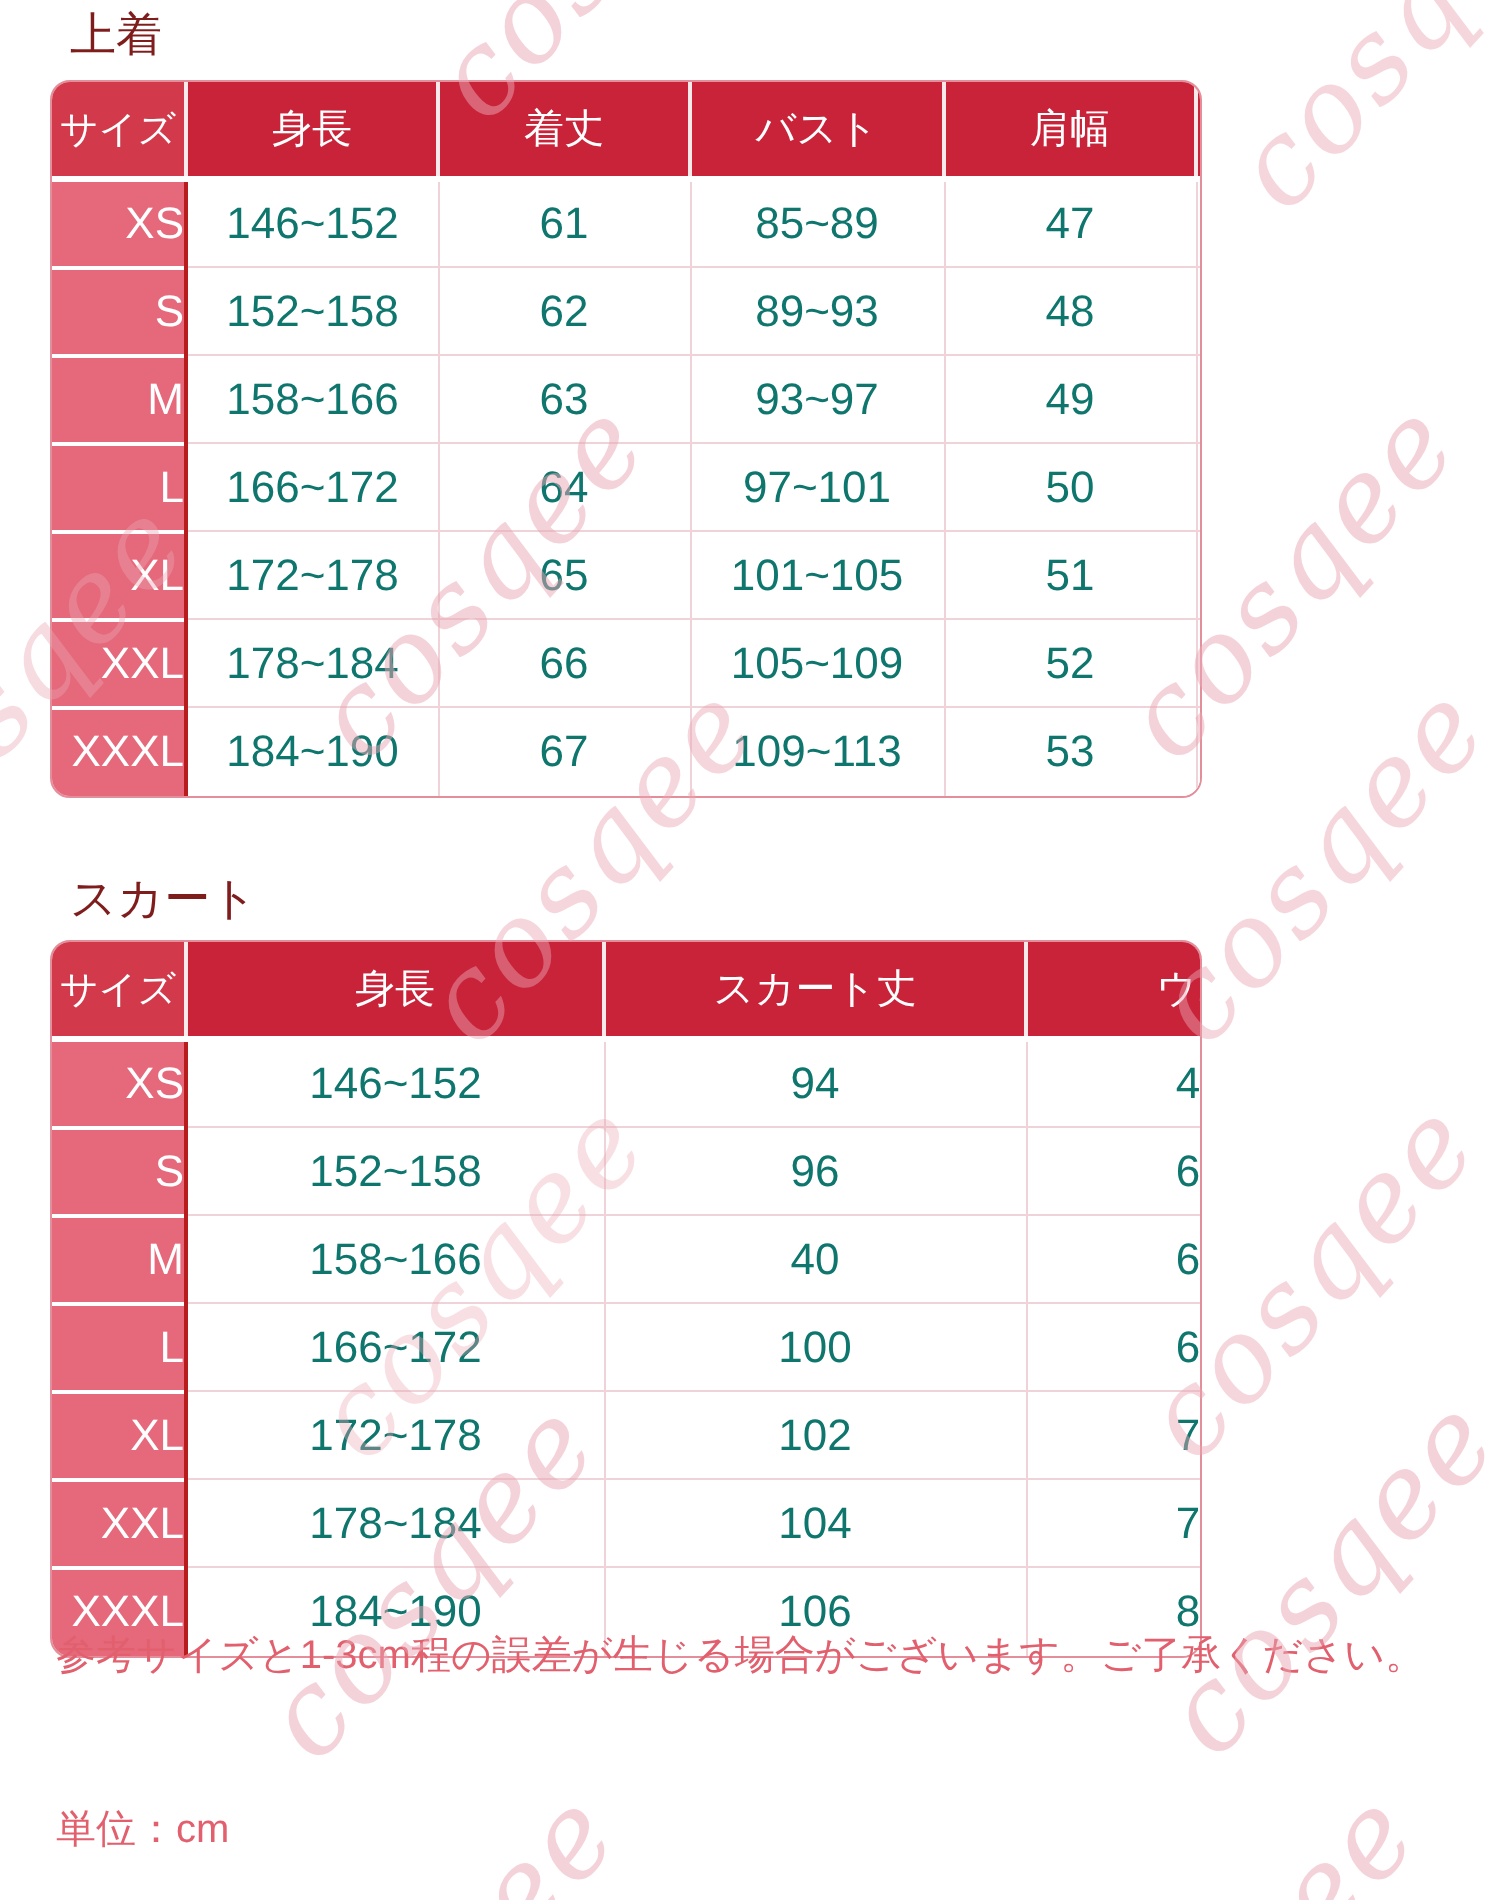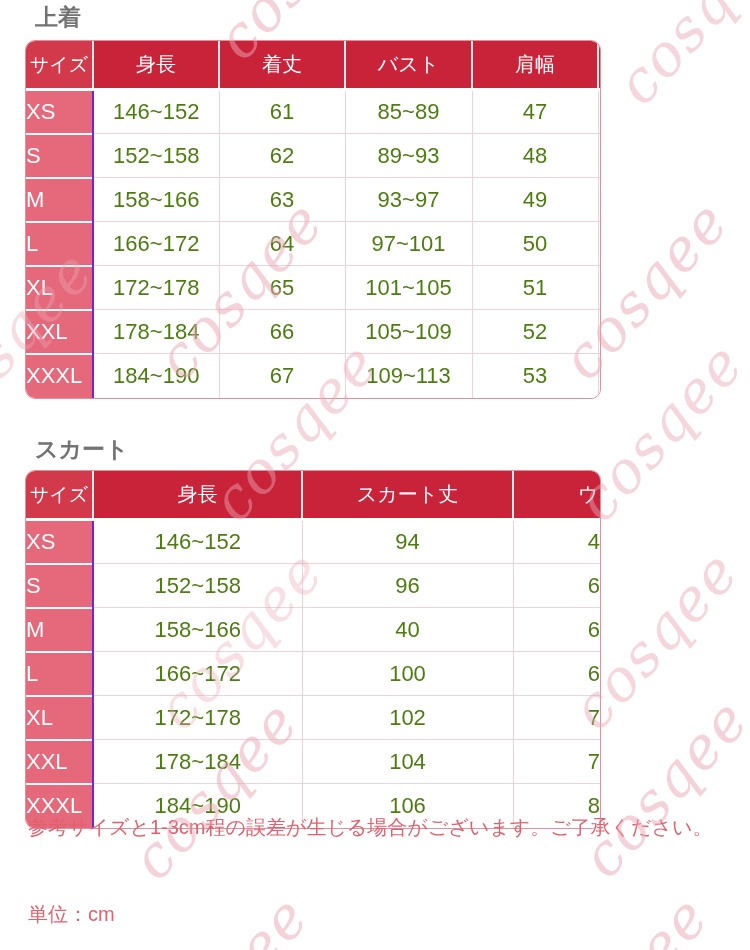--- a/index.html
+++ b/index.html
@@ -4,21 +4,21 @@
 <style>
   html,body{margin:0;padding:0;}
   body{
     width:750px;height:950px;position:relative;overflow:hidden;
     background:#ffffff;
     font-family:"Liberation Sans","DejaVu Sans",sans-serif;
     color:#2f2f2f;
   }
   .section-title{
     position:absolute;left:35px;margin:0;
-    font-size:23px;font-weight:700;color:#737373;
+    font-size:23px;font-weight:400;color:#7f1d1d;
   }
   #tops-title{top:2px;}
   #skirt-title{top:434px;}
   .table-wrap{
     position:absolute;left:25px;width:576px;
     border:1px solid var(--outer_border,#e38e9a);
     border-radius:10px;overflow:hidden;
     background:#fff;box-sizing:border-box;
   }
   #tops-table-wrap{top:40px;}
@@ -29,26 +29,26 @@
     color:#fff;font-weight:400;font-size:20px;
     height:47px;border-right:2px solid rgba(255,255,255,.9);
     border-bottom:3px solid #ffffff;padding:0;text-align:center;
   }
   thead th:last-child{border-right:none;}
   thead th.hfirst{background:var(--header_first_bg,#d23a4b);font-size:19px;}
   tbody tr{height:44px;}
   tbody th.size{
     background:var(--size_col_bg,#e5697b);
     color:#fff;font-weight:400;font-size:22px;
-    border-top:2px solid #ffffff;border-right:2px solid #6d28d9;
-    padding:0;text-align:left;
+    border-top:2px solid #ffffff;border-right:2px solid #b91c1c;
+    padding:0;text-align:right;
   }
   tbody tr:first-child th.size{border-top:none;}
   tbody td{
-    background:#fff;color:#4d7c0f;font-size:22px;text-align:center;
+    background:#fff;color:#0f766e;font-size:22px;text-align:center;
     border-top:1px solid var(--grid_line,#efd3d8);
     border-left:1px solid var(--grid_line,#efd3d8);
     padding:0;
   }
   tbody td:first-of-type{border-left:none;}
   tbody tr:first-child td{border-top:none;}
   .note{
     position:absolute;left:28px;margin:0;
     font-size:20px;color:var(--note_color,#e2606e);
   }

